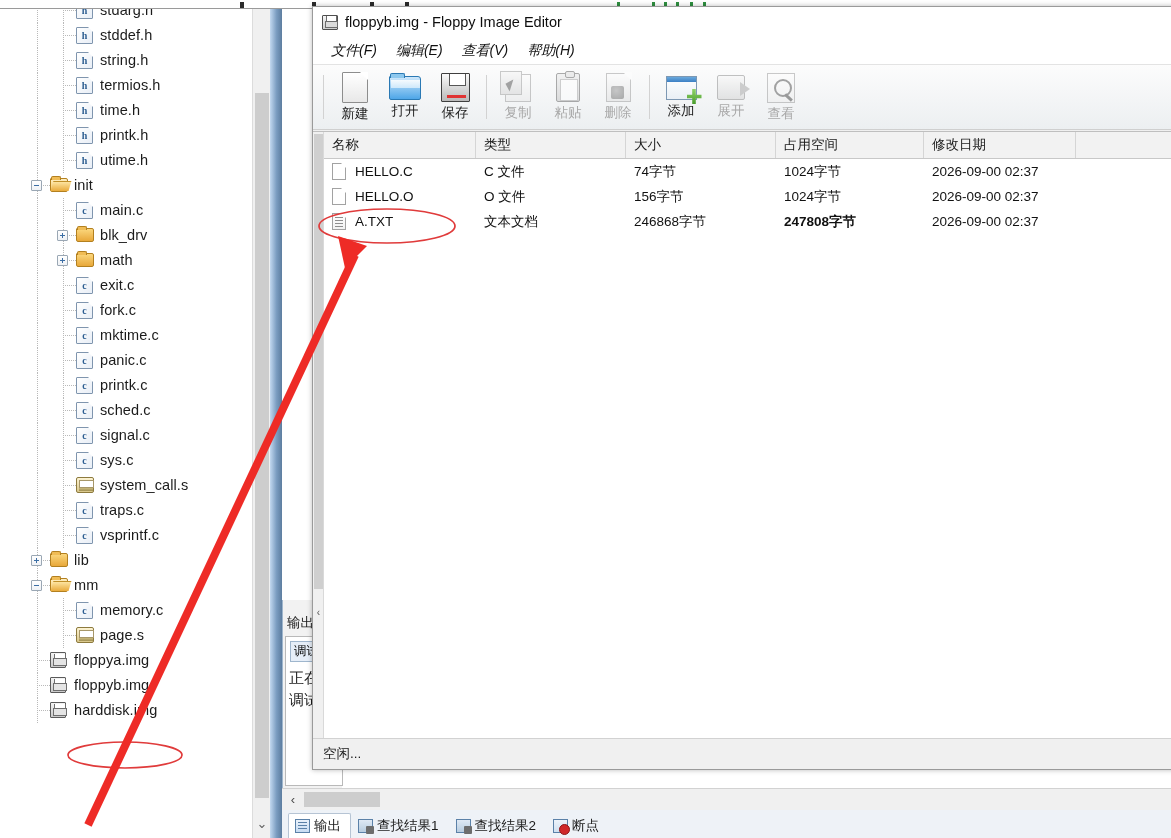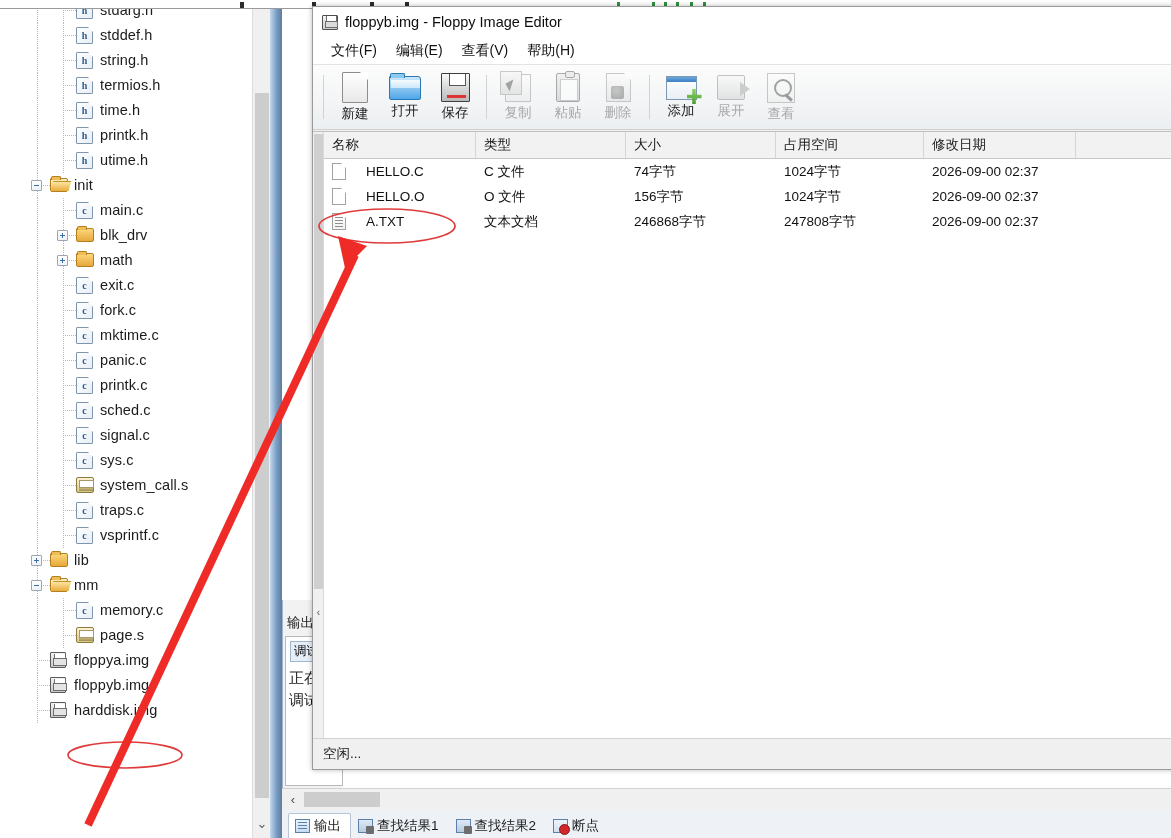--- a/index.html
+++ b/index.html
@@ -213,21 +213,21 @@
     background: #fff; border: 1px solid #6d6d6d; border-top: none;
   }
   .title-ico:after {
     content: ""; position: absolute; left: 2px; bottom: 1px; width: 11px; height: 5px;
     background: #dcdcdc; border: 1px solid #6d6d6d;
   }
   .fie-menu {
     height: 27px; display: flex; align-items: center; gap: 3px; padding-left: 10px;
     background: #ffffff; font-size: 14px; color: #111;
   }
-  .fie-menu .mi { padding: 2px 8px; cursor: default; }
+  .fie-menu .mi { padding: 2px 8px; cursor: default; font-style: italic; }
   .fie-toolbar {
     height: 66px; background: linear-gradient(#fcfcfc,#eceff1);
     border-top: 1px solid #e3e3e3; border-bottom: 1px solid #cfcfcf;
     display: flex; align-items: center; padding: 0 4px;
   }
   .tb-sep { width: 1px; height: 44px; background: #d2d2d2; margin: 0 6px; }
   .tb-btn {
     width: 50px; height: 60px; display: flex; flex-direction: column;
     align-items: center; justify-content: flex-start; padding-top: 4px; gap: 2px;
   }
@@ -360,21 +360,21 @@
   }
   .list-main { flex: 1; position: relative; overflow: hidden; }
   .lv-header { display: flex; height: 27px; background: #f2f2f2; border-bottom: 1px solid #c8c8c8; }
   .lv-th {
     border-right: 1px solid #d5d5d5; padding: 4px 0 0 8px;
     font-size: 13.5px; color: #1b1b1b; white-space: nowrap; overflow: hidden;
   }
   .lv-row { display: flex; height: 25px; align-items: center; }
   .lv-td {
     padding-left: 8px; font-size: 13.5px; color: #111; white-space: nowrap; overflow: hidden;
-    display: flex; align-items: center; gap: 20px;
+    display: flex; align-items: center; gap: 9px;
   }
   .doc-ico {
     position: relative; width: 14px; height: 17px; flex: 0 0 auto;
     background: #ffffff; border: 1px solid #a2a2a2;
   }
   .doc-ico:after {
     content: ""; position: absolute; right: -1px; top: -1px;
     border-left: 5px solid transparent; border-top: 5px solid #ffffff;
   }
   .doc-ico.text { background: linear-gradient(#ffffff,#f2f2f2); }
@@ -787,21 +787,21 @@
               <div class="lv-td" style="width: 148px;">1024字节</div>
               <div class="lv-td" style="width: 152px;">2026-09-00 02:37</div>
             </div>
             <div class="lv-row">
               <div class="lv-td" style="width: 152px;">
                 <span class="doc-ico text"></span>
                 <span>A.TXT</span>
               </div>
               <div class="lv-td" style="width: 150px;">文本文档</div>
               <div class="lv-td" style="width: 150px;">246868字节</div>
-              <div class="lv-td" style="width: 148px;">247808字节</div>
+              <div class="lv-td" style="width: 148px; font-weight: bold;">247808字节</div>
               <div class="lv-td" style="width: 152px;">2026-09-00 02:37</div>
             </div>
           </div>
       </div>
     </div>
 
     <div class="fie-status">
       <span>空闲...</span>
     </div>
   </div>

